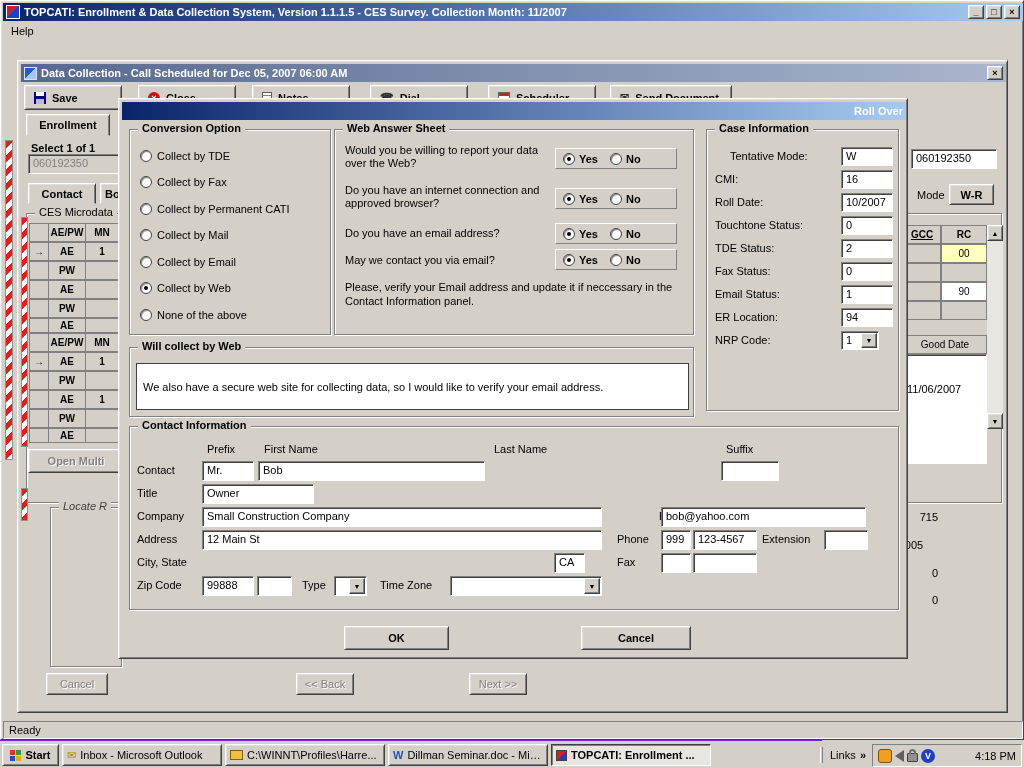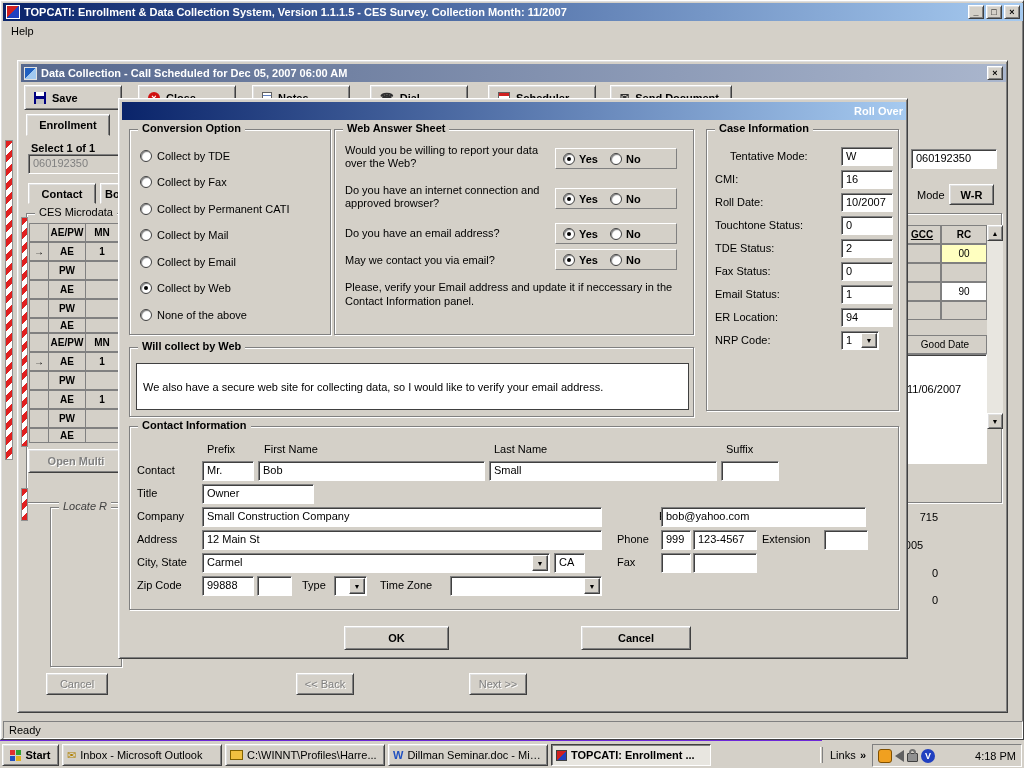--- a/index.html
+++ b/index.html
@@ -330,44 +330,39 @@
     <div class="abs group" style="left:10px;top:327px;width:770px;height:184px;">
       <span class="glabel">Contact Information</span>
       <div class="abs" style="left:77px;top:16px;">Prefix</div>
       <div class="abs" style="left:134px;top:16px;">First Name</div>
       <div class="abs" style="left:364px;top:16px;">Last Name</div>
       <div class="abs" style="left:596px;top:16px;">Suffix</div>
 
       <div class="abs" style="left:7px;top:37px;">Contact</div>
       <div class="abs tbox" style="left:72px;top:34px;width:52px;height:20px;">Mr.</div>
       <div class="abs tbox" style="left:128px;top:34px;width:227px;height:20px;">Bob</div>
-      <div class="abs tbox" style="left:359px;top:34px;width:228px;height:20px;">Small</div>
       <div class="abs tbox" style="left:591px;top:34px;width:58px;height:20px;"></div>
 
       <div class="abs" style="left:7px;top:60px;">Title</div>
       <div class="abs tbox" style="left:72px;top:57px;width:112px;height:20px;">Owner</div>
 
       <div class="abs" style="left:7px;top:83px;">Company</div>
       <div class="abs tbox" style="left:72px;top:80px;width:400px;height:20px;">Small Construction Company</div>
       <div class="abs" style="left:487px;top:83px;margin-left:42px;">Email</div>
       <div class="abs tbox" style="left:531px;top:80px;width:205px;height:20px;">bob@yahoo.com</div>
 
       <div class="abs" style="left:7px;top:106px;">Address</div>
       <div class="abs tbox" style="left:72px;top:103px;width:400px;height:20px;">12 Main St</div>
       <div class="abs" style="left:487px;top:106px;">Phone</div>
       <div class="abs tbox" style="left:531px;top:103px;width:30px;height:20px;">999</div>
       <div class="abs tbox" style="left:563px;top:103px;width:64px;height:20px;">123-4567</div>
       <div class="abs" style="left:632px;top:106px;">Extension</div>
       <div class="abs tbox" style="left:694px;top:103px;width:44px;height:20px;"></div>
 
       <div class="abs" style="left:7px;top:129px;">City, State</div>
-      <div class="abs tbox" style="left:72px;top:126px;width:348px;height:20px;padding-right:18px;">
-        <span>Carmel</span>
-        <span class="dd">▼</span>
-      </div>
       <div class="abs tbox" style="left:424px;top:126px;width:31px;height:20px;">CA</div>
       <div class="abs" style="left:487px;top:129px;">Fax</div>
       <div class="abs tbox" style="left:531px;top:126px;width:30px;height:20px;"></div>
       <div class="abs tbox" style="left:563px;top:126px;width:64px;height:20px;"></div>
 
       <div class="abs" style="left:7px;top:152px;">Zip Code</div>
       <div class="abs tbox" style="left:72px;top:149px;width:52px;height:20px;">99888</div>
       <div class="abs tbox" style="left:127px;top:149px;width:35px;height:20px;"></div>
       <div class="abs" style="left:172px;top:152px;">Type</div>
       <div class="abs tbox" style="left:204px;top:149px;width:33px;height:20px;padding-right:17px;">

